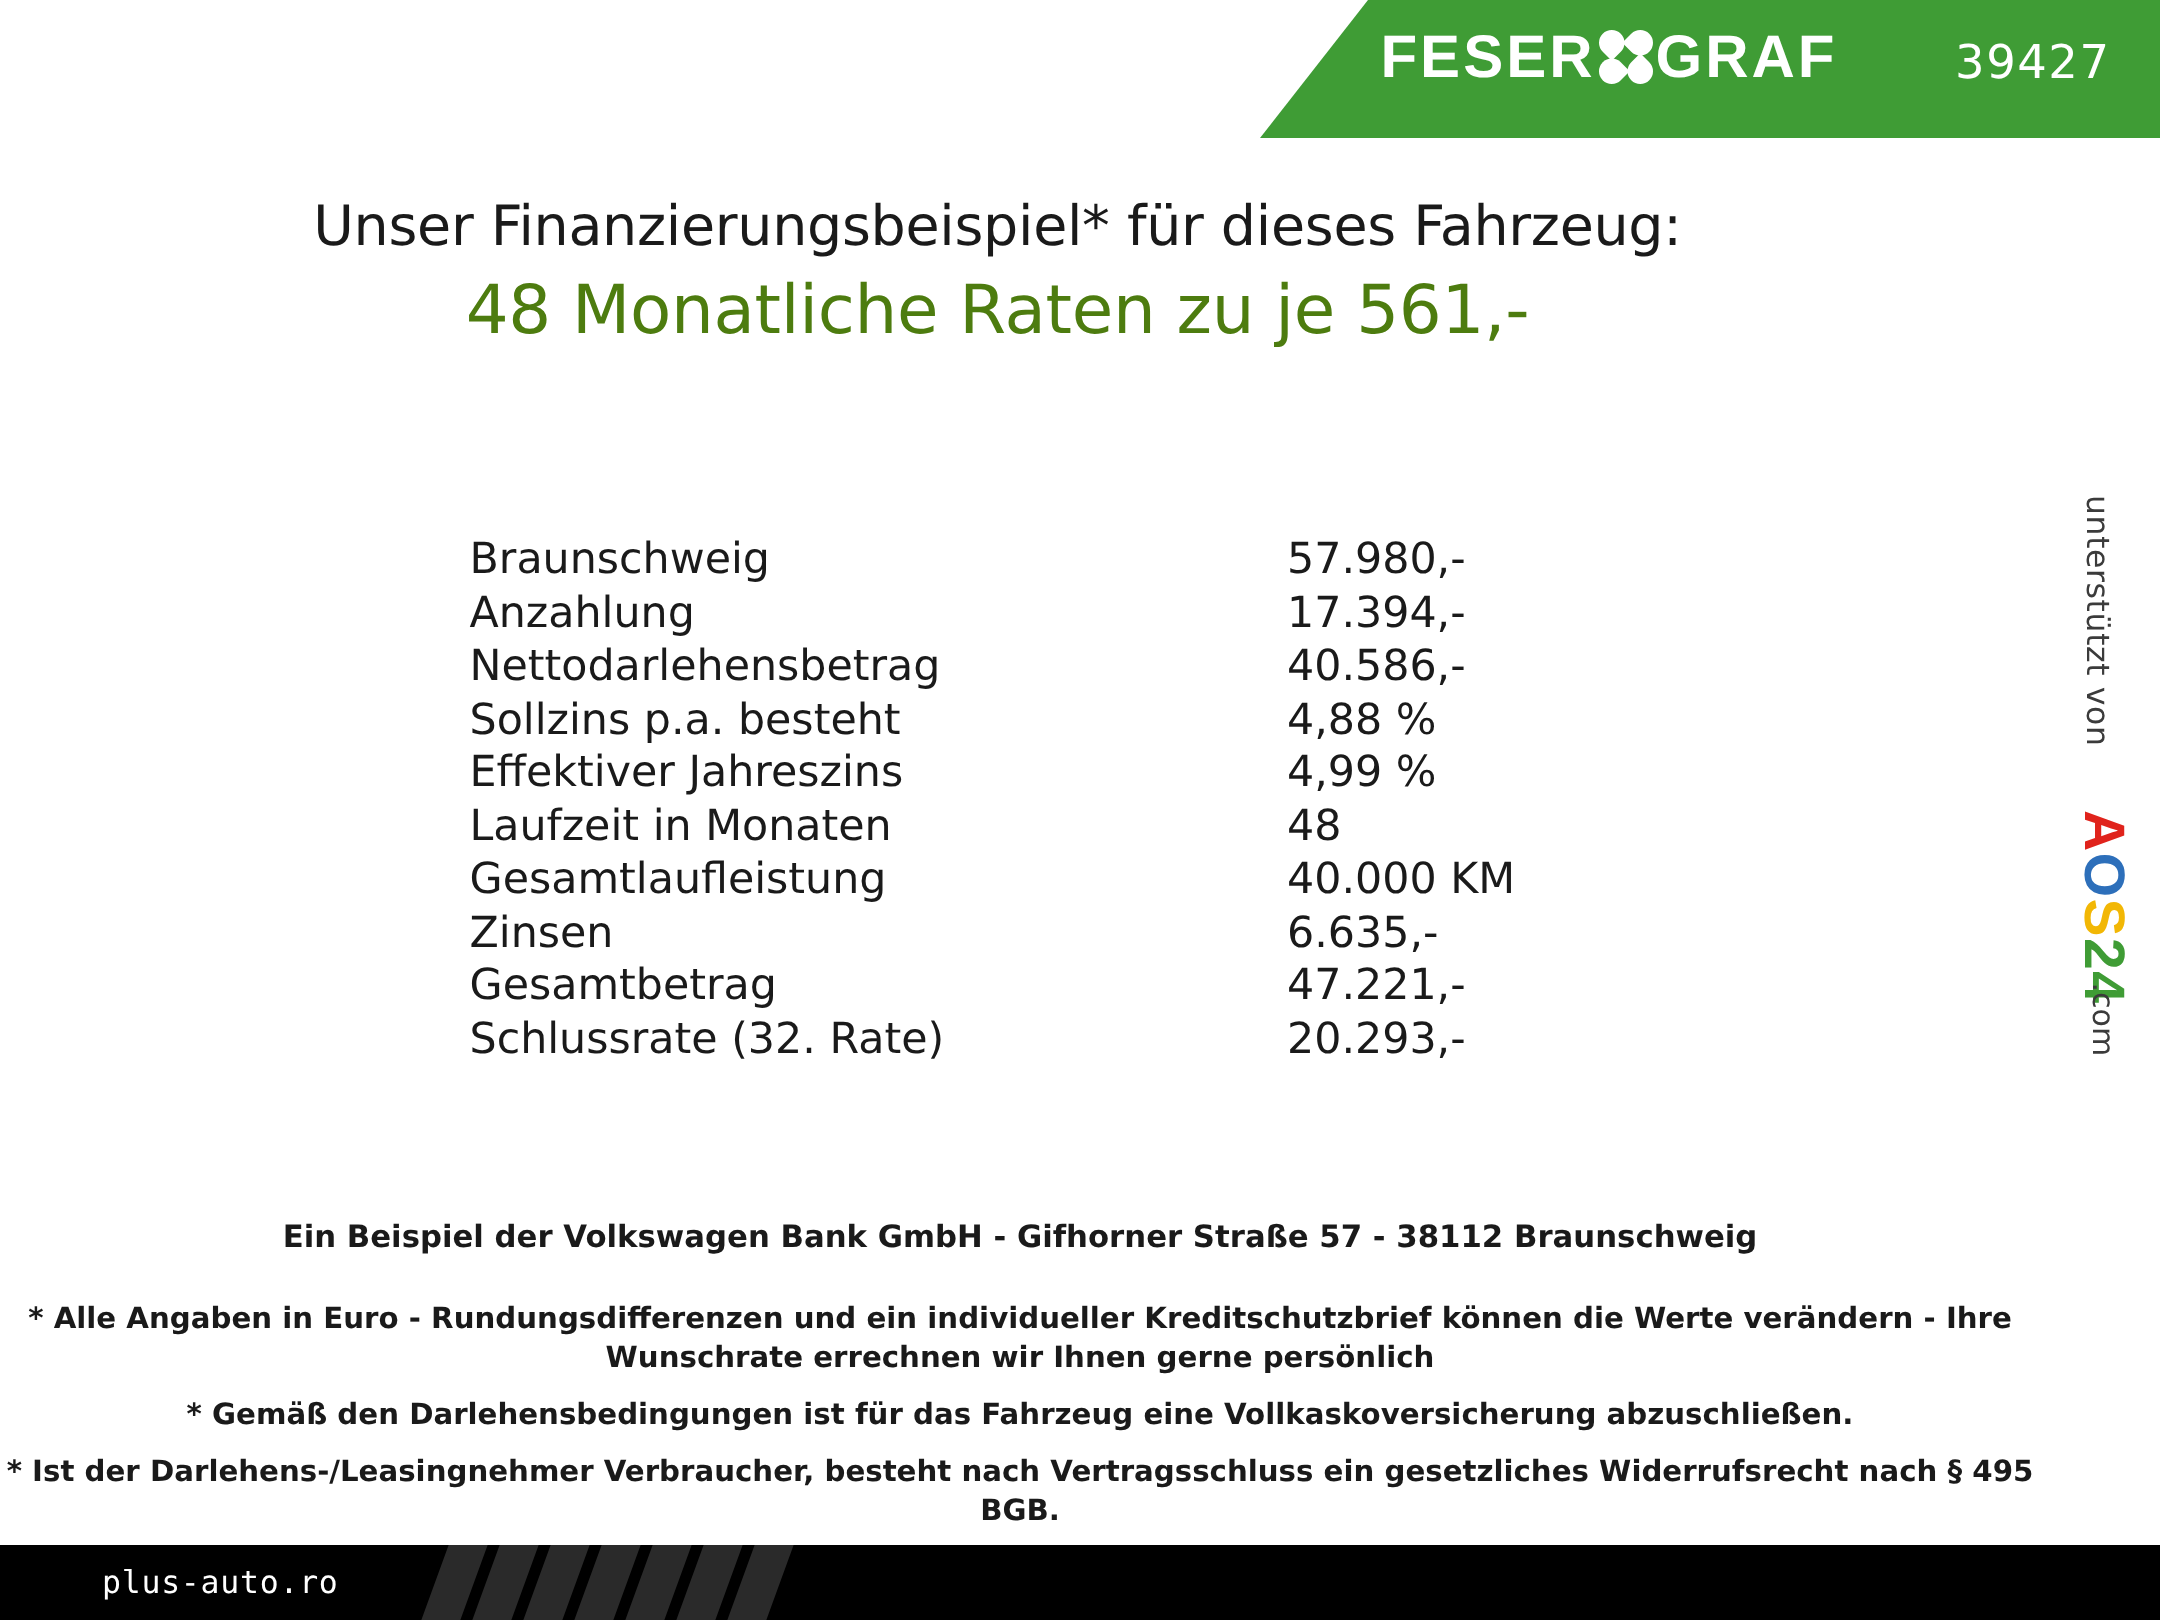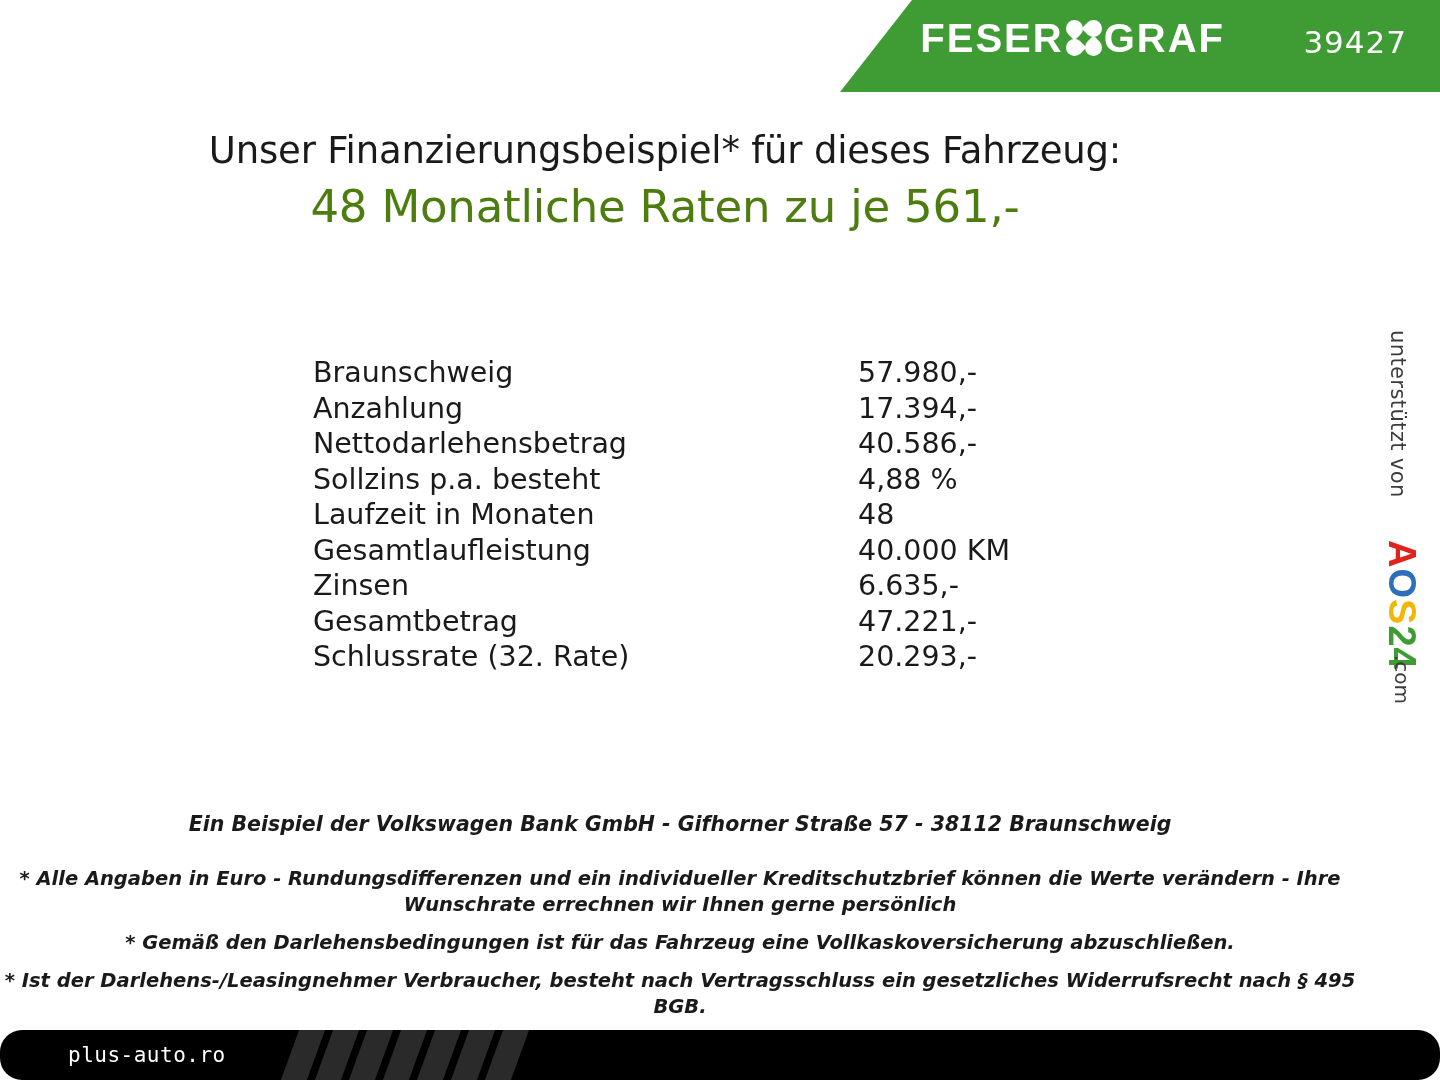--- a/index.html
+++ b/index.html
@@ -161,21 +161,20 @@
   }
 
   
   .footnotes {
     position: absolute;
     top: 812px;
     left: 0;
     width: 1360px;
     text-align: center;
     color: #1a1a1a;
-    font-style: italic;
   }
   .bank-line {
     font-size: 20.5px;
     font-weight: bold;
     margin-bottom: 30px;
   }
   .note {
     font-size: 19.5px;
     font-weight: bold;
     line-height: 26px;
@@ -186,21 +185,20 @@
 
   
   .bottom-bar {
     position: absolute;
     bottom: 0;
     left: 0;
     width: 1440px;
     height: 50px;
     background: #000000;
     overflow: hidden;
-    border-radius: 22px;
   }
   .bottom-label {
     position: absolute;
     left: 68px;
     top: 13px;
     color: #ffffff;
     font-size: 21px;
     letter-spacing: 0.5px;
     font-family: "DejaVu Sans Mono", monospace;
   }
@@ -255,20 +253,24 @@
   </div>
   <div class="finance-row">
     <span class="finance-label">Nettodarlehensbetrag</span>
     <span class="finance-value">40.586,-</span>
   </div>
   <div class="finance-row">
     <span class="finance-label">Sollzins p.a. besteht</span>
     <span class="finance-value">4,88 %</span>
   </div>
   <div class="finance-row">
+    <span class="finance-label">Effektiver Jahreszins</span>
+    <span class="finance-value">4,99 %</span>
+  </div>
+  <div class="finance-row">
     <span class="finance-label">Laufzeit in Monaten</span>
     <span class="finance-value">48</span>
   </div>
   <div class="finance-row">
     <span class="finance-label">Gesamtlaufleistung</span>
     <span class="finance-value">40.000 KM</span>
   </div>
   <div class="finance-row">
     <span class="finance-label">Zinsen</span>
     <span class="finance-value">6.635,-</span>

